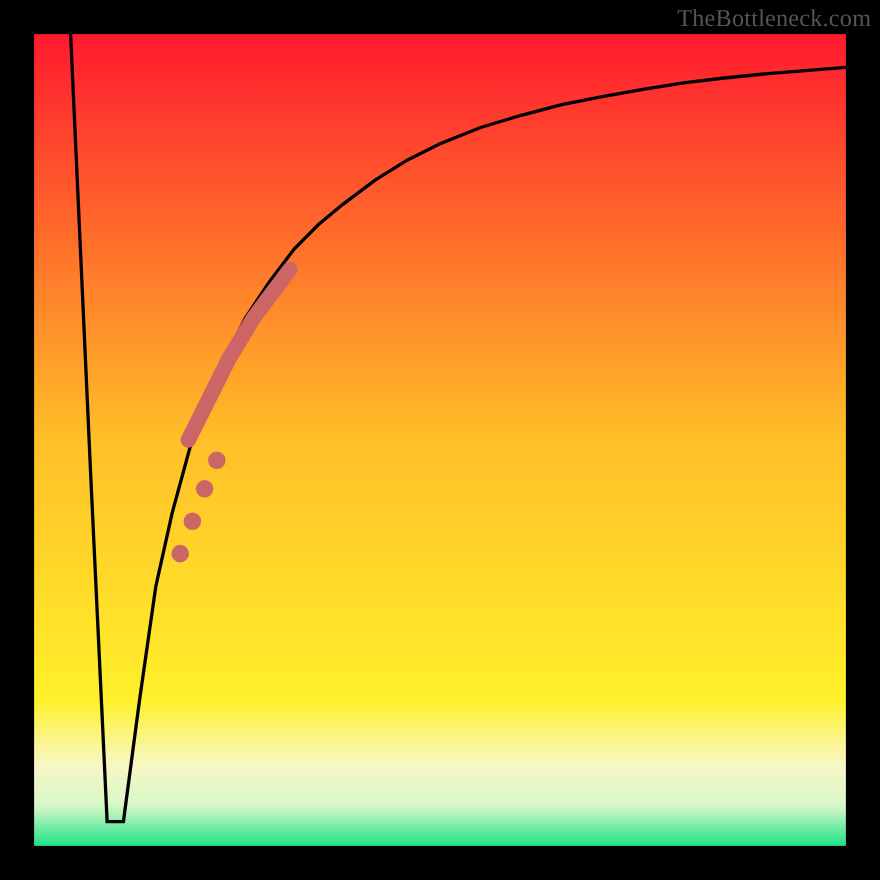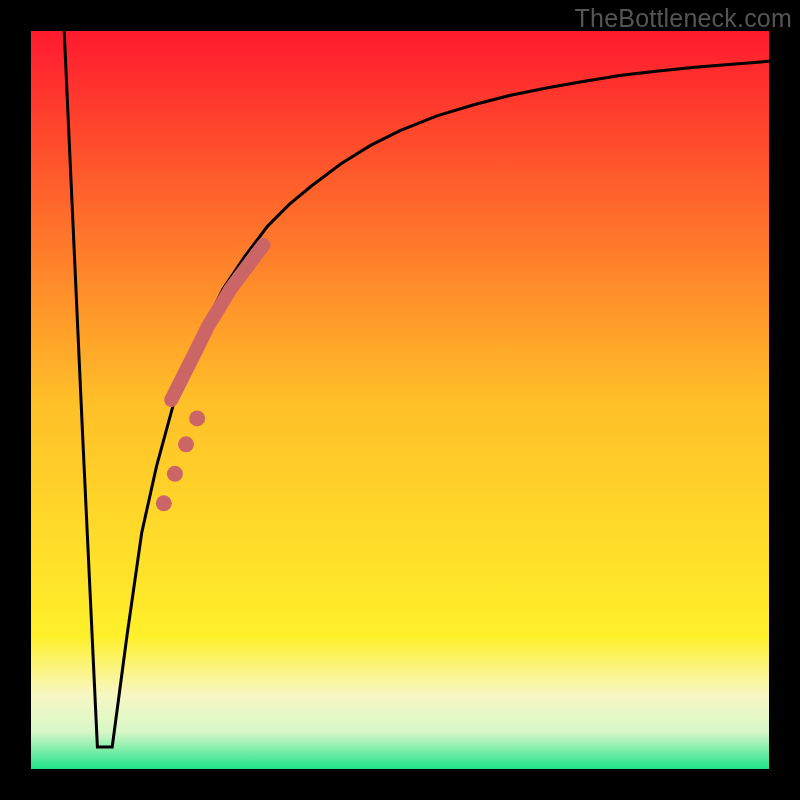--- a/index.html
+++ b/index.html
@@ -14,22 +14,22 @@
     position: absolute;
     left: 0;
     top: 0;
     width: 800px;
     height: 800px;
   }
   .watermark {
     position: absolute;
     top: 4px;
     right: 8px;
-    font-family: Liberation Sans, sans-serif;
-    font-size: 25px;
+    font-family: Liberation Serif, serif;
+    font-size: 22px;
     color: #555;
     letter-spacing: 0.2px;
     user-select: none;
   }
 </style>
 </head>
 <body>
 
 <div class="chart-area">
   <svg id="chart-svg" width="800" height="800" viewBox="0 0 800 800">

